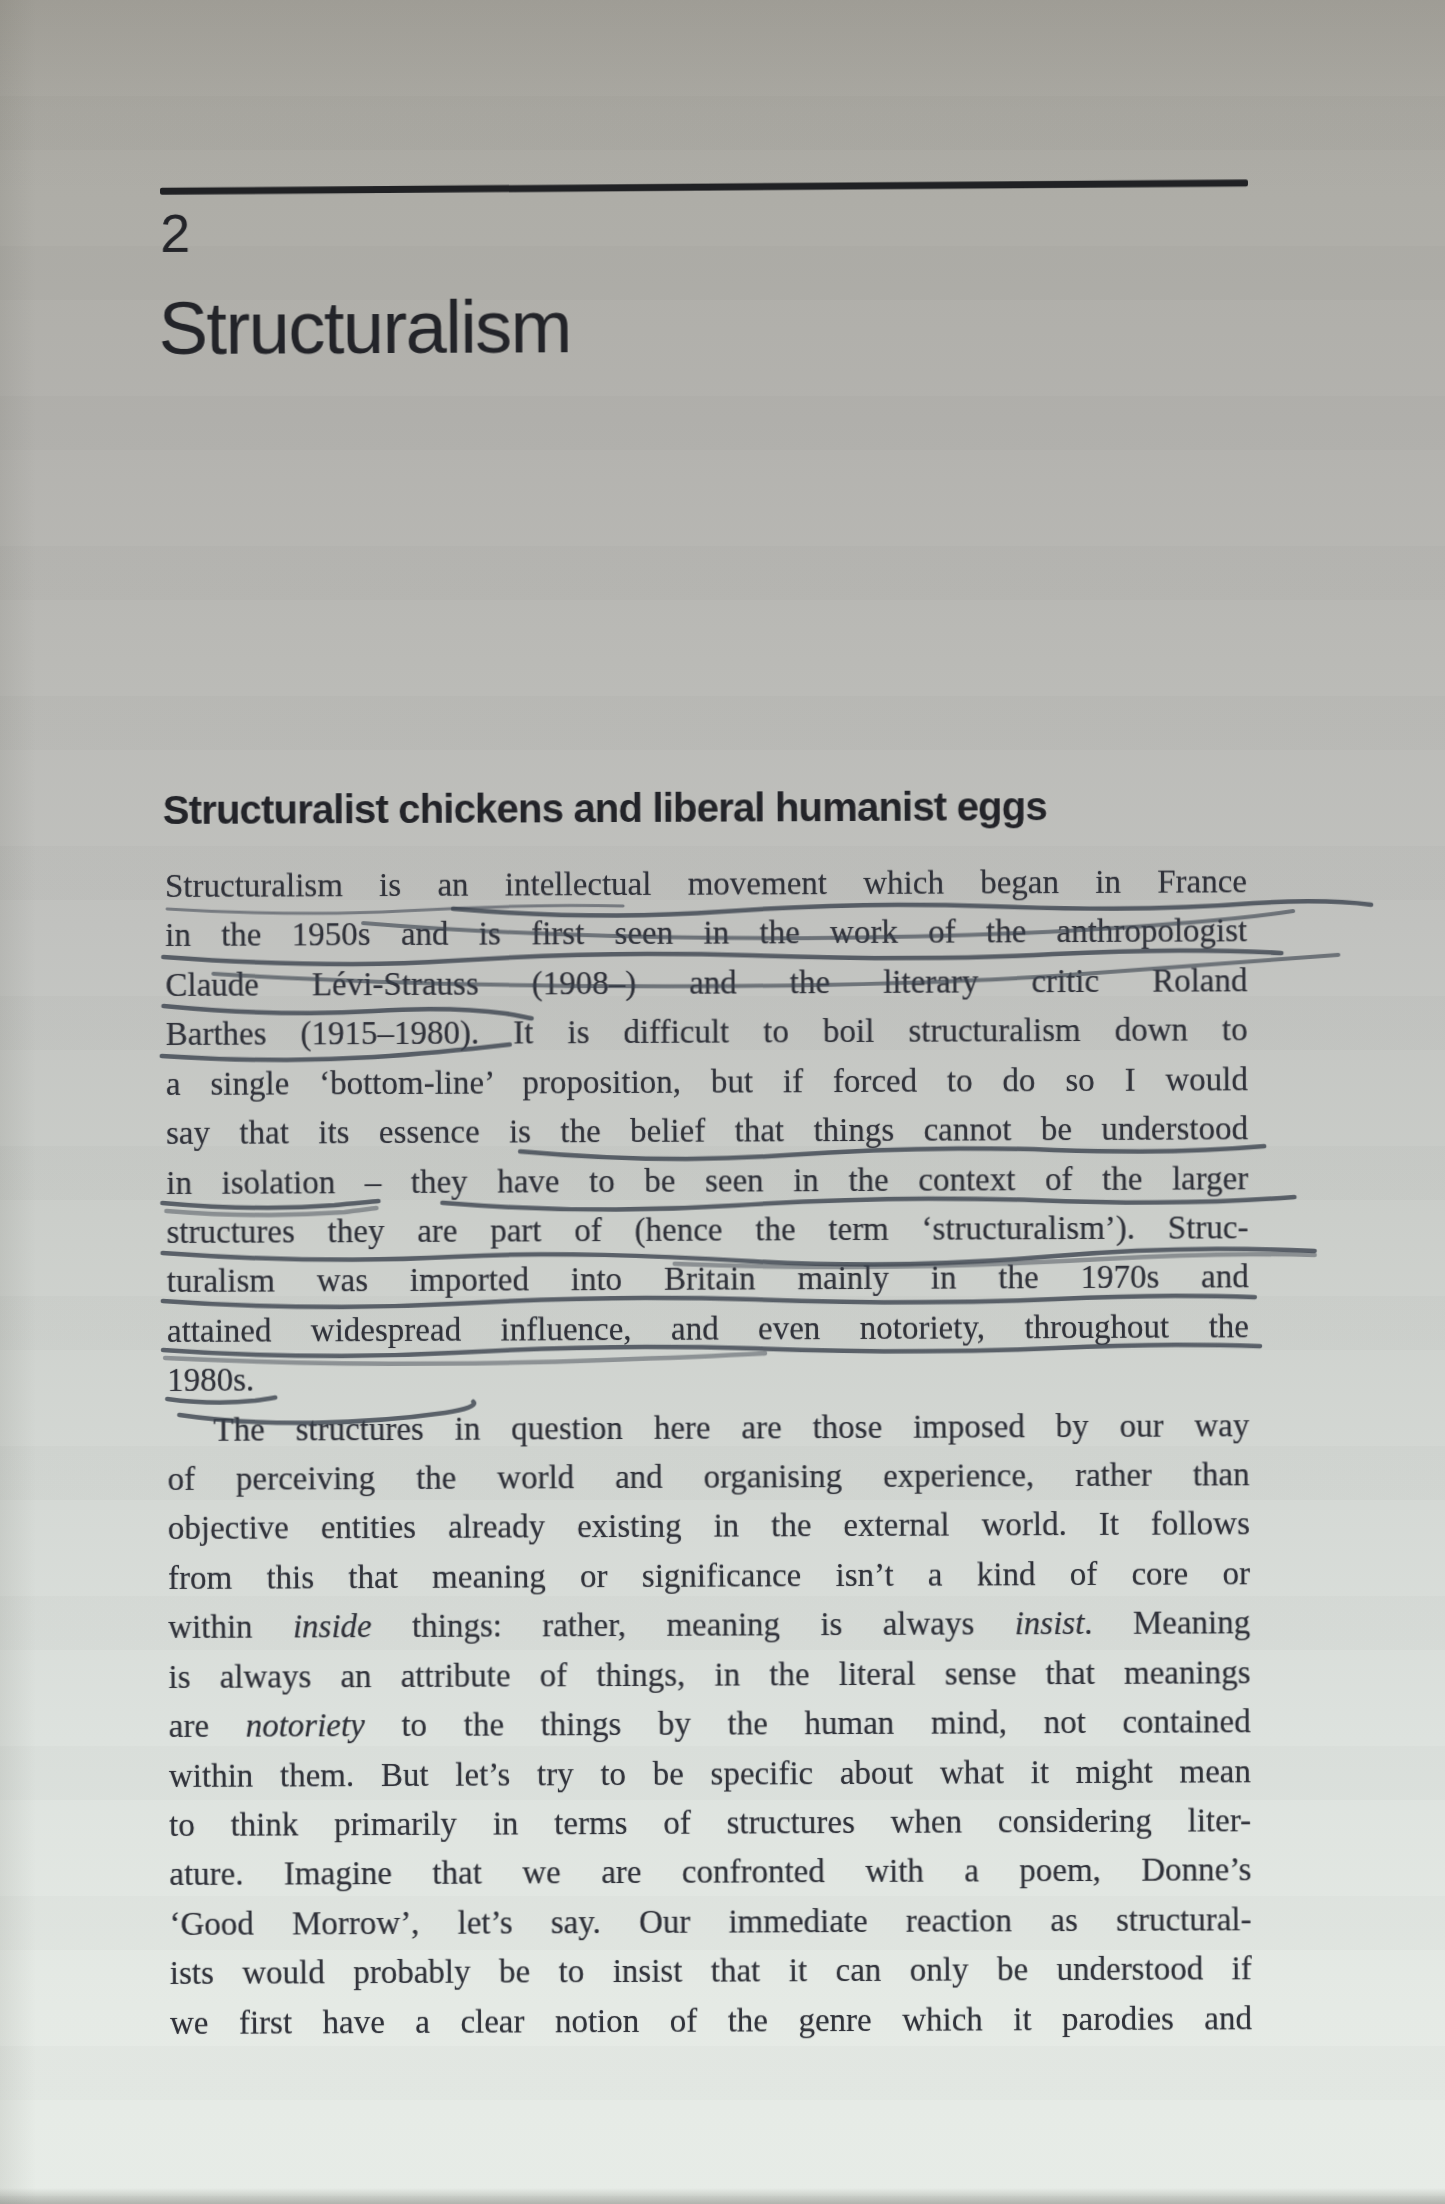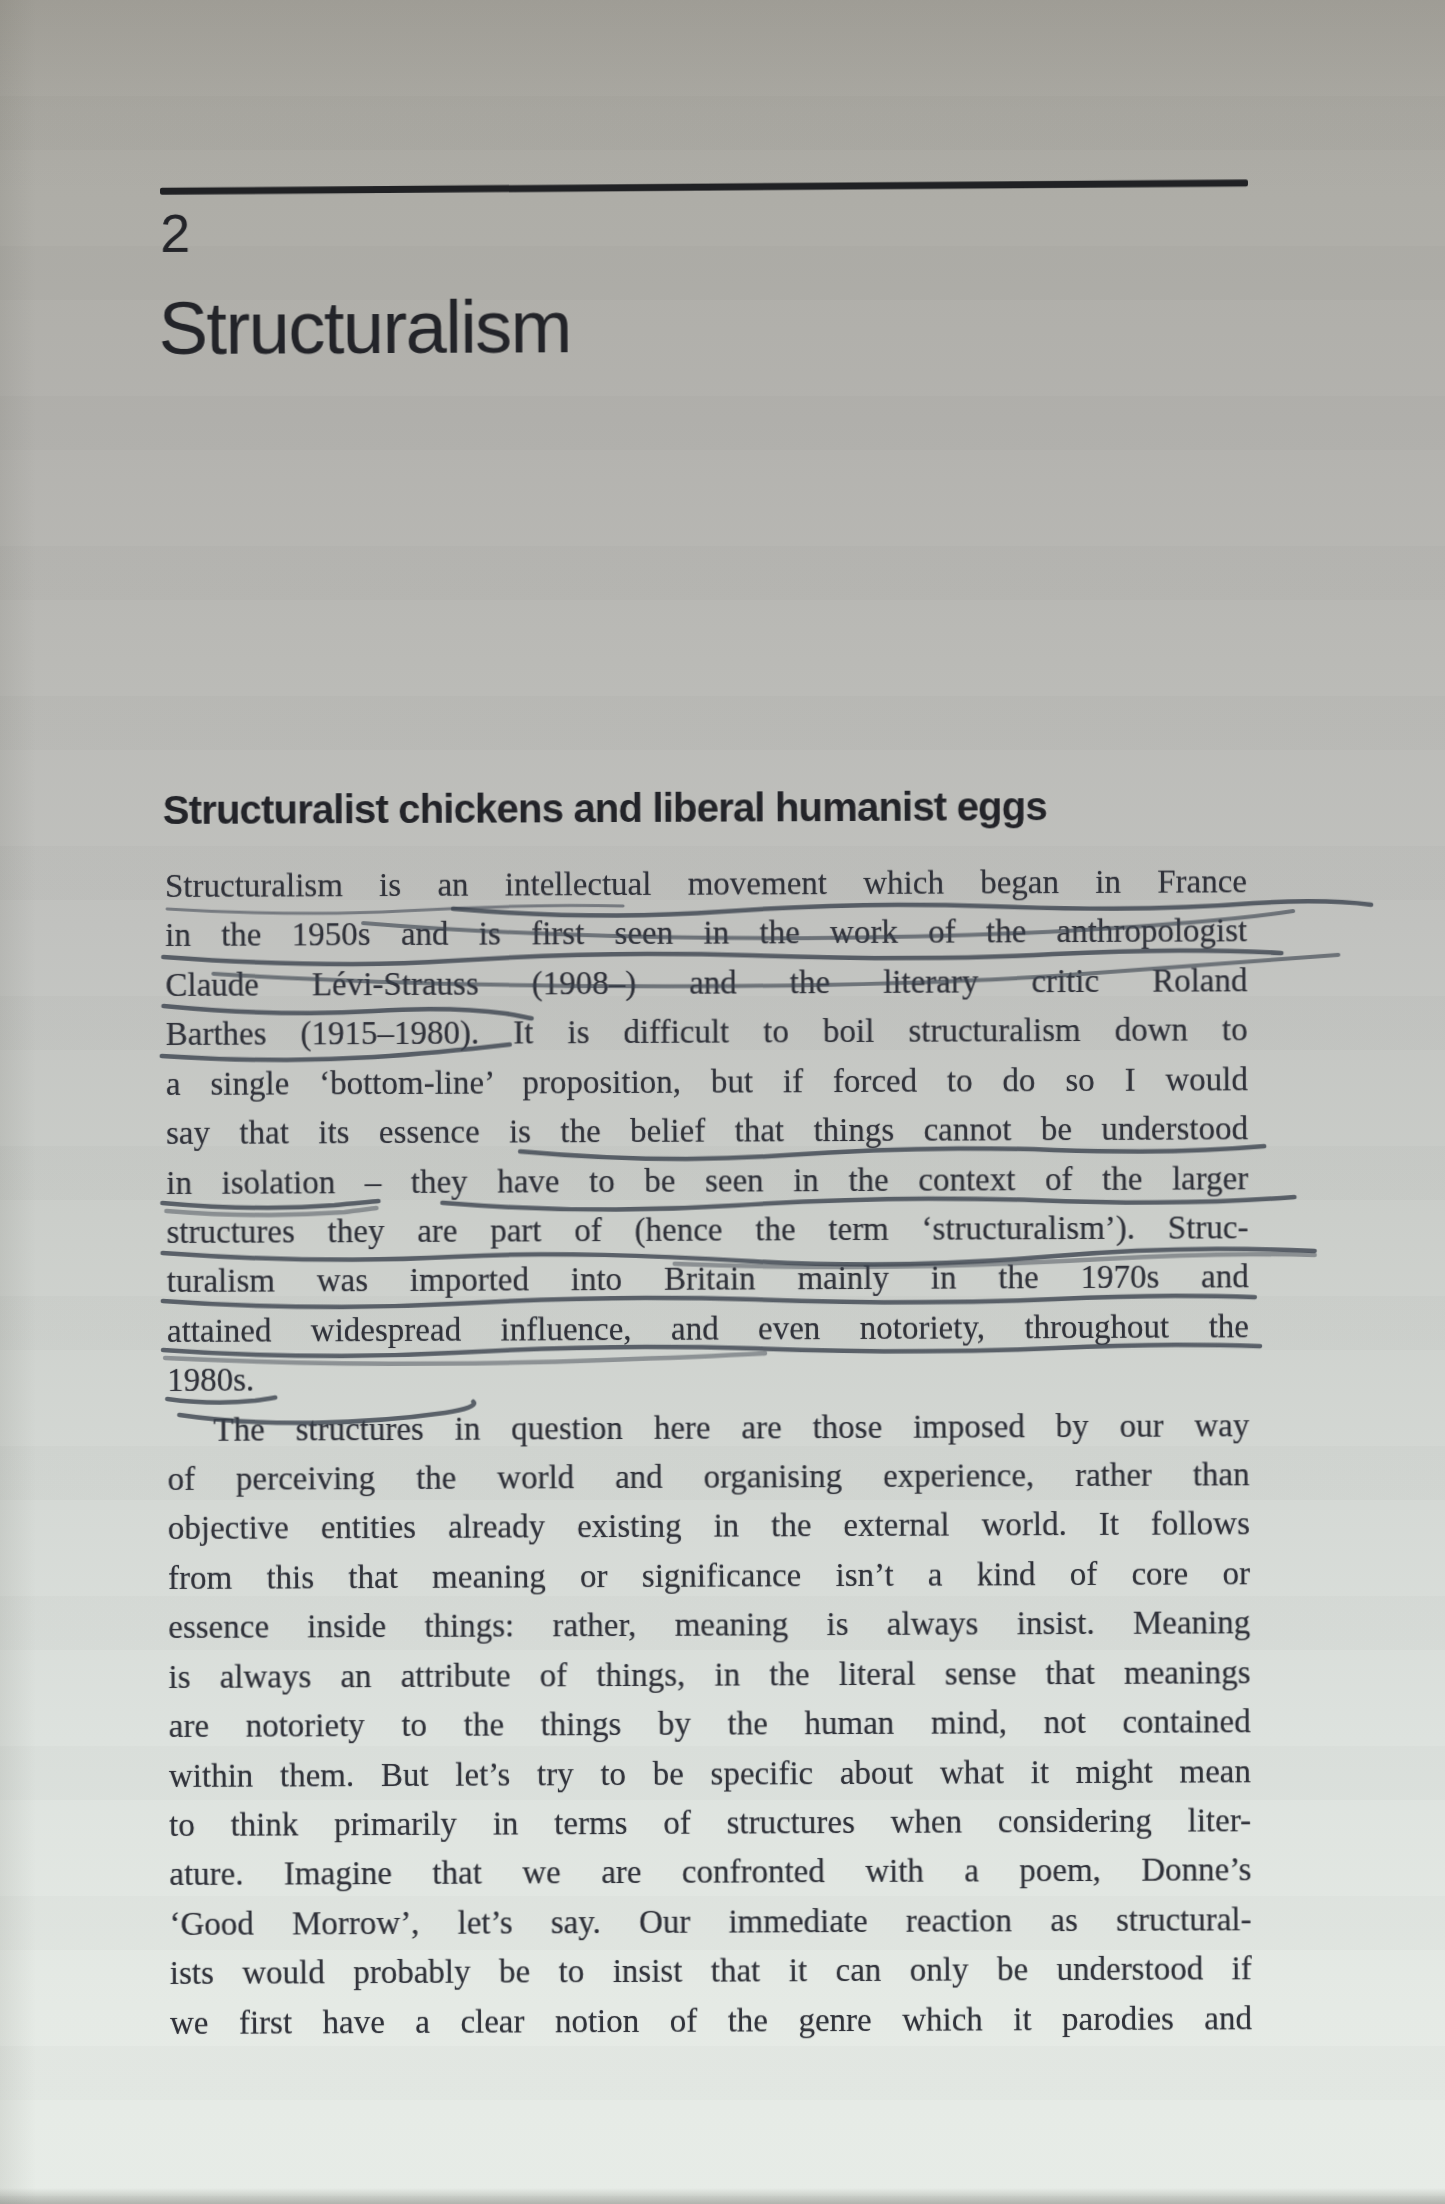--- a/index.html
+++ b/index.html
@@ -65,21 +65,21 @@
     font-size:33px;color:var(--text-ink,#30323a);
     word-spacing:1.5px;
     text-shadow:0 0 1.1px rgba(44,46,56,.45);
   }
   .ln{
     height:49.43px;line-height:49.43px;overflow:hidden;
     text-align:justify;text-align-last:justify;
   }
   .ln-last{text-align-last:left;}
   .indent{text-indent:46px;}
-  .it{}
+  .it{font-style:italic;}
   .ink{
     position:absolute;left:150px;top:862px;width:1270px;height:620px;
     pointer-events:none;
   }
   .ink path{
     fill:none;stroke:var(--annotation-ink,#39404c);
     stroke-width:4.5;stroke-linecap:round;opacity:.78;
   }
   .ink path.thin{stroke-width:3;opacity:.55;}
   .ink path.dbl{opacity:.45;}
@@ -109,21 +109,21 @@
       <div class="ln">in isolation – they have to be seen in the context of the larger</div>
       <div class="ln">structures they are part of (hence the term ‘structuralism’). Struc-</div>
       <div class="ln">turalism was imported into Britain mainly in the 1970s and</div>
       <div class="ln">attained widespread influence, and even notoriety, throughout the</div>
       <div class="ln ln-last">1980s.</div>
 
       <div class="ln indent">The structures in question here are those imposed by our way</div>
       <div class="ln">of perceiving the world and organising experience, rather than</div>
       <div class="ln">objective entities already existing in the external world. It follows</div>
       <div class="ln">from this that meaning or significance isn’t a kind of core or</div>
-      <div class="ln"><span>essence </span><span class="it">inside</span><span> things: rather, meaning is always </span><span class="it">insist</span><span>. Meaning</span></div>
+      <div class="ln"><span>within </span><span class="it">inside</span><span> things: rather, meaning is always </span><span class="it">insist</span><span>. Meaning</span></div>
       <div class="ln">is always an attribute of things, in the literal sense that meanings</div>
       <div class="ln"><span>are </span><span class="it">notoriety</span><span> to the things by the human mind, not contained</span></div>
       <div class="ln">within them. But let’s try to be specific about what it might mean</div>
       <div class="ln">to think primarily in terms of structures when considering liter-</div>
       <div class="ln">ature. Imagine that we are confronted with a poem, Donne’s</div>
       <div class="ln">‘Good Morrow’, let’s say. Our immediate reaction as structural-</div>
       <div class="ln">ists would probably be to insist that it can only be understood if</div>
       <div class="ln">we first have a clear notion of the genre which it parodies and</div>
     </div>
 

